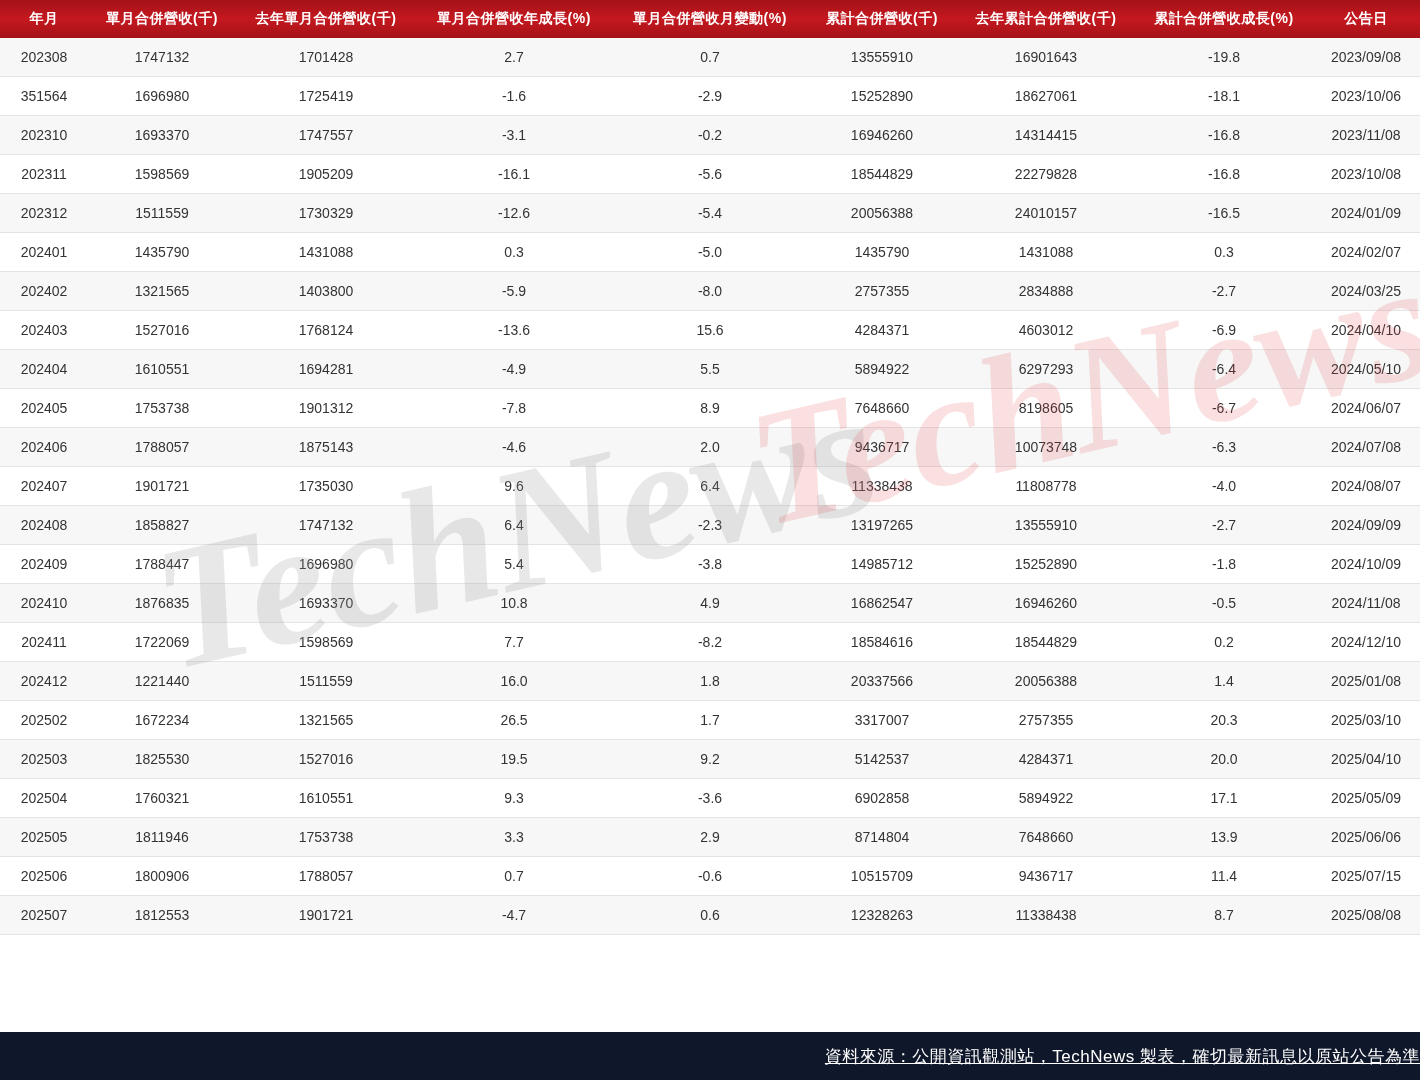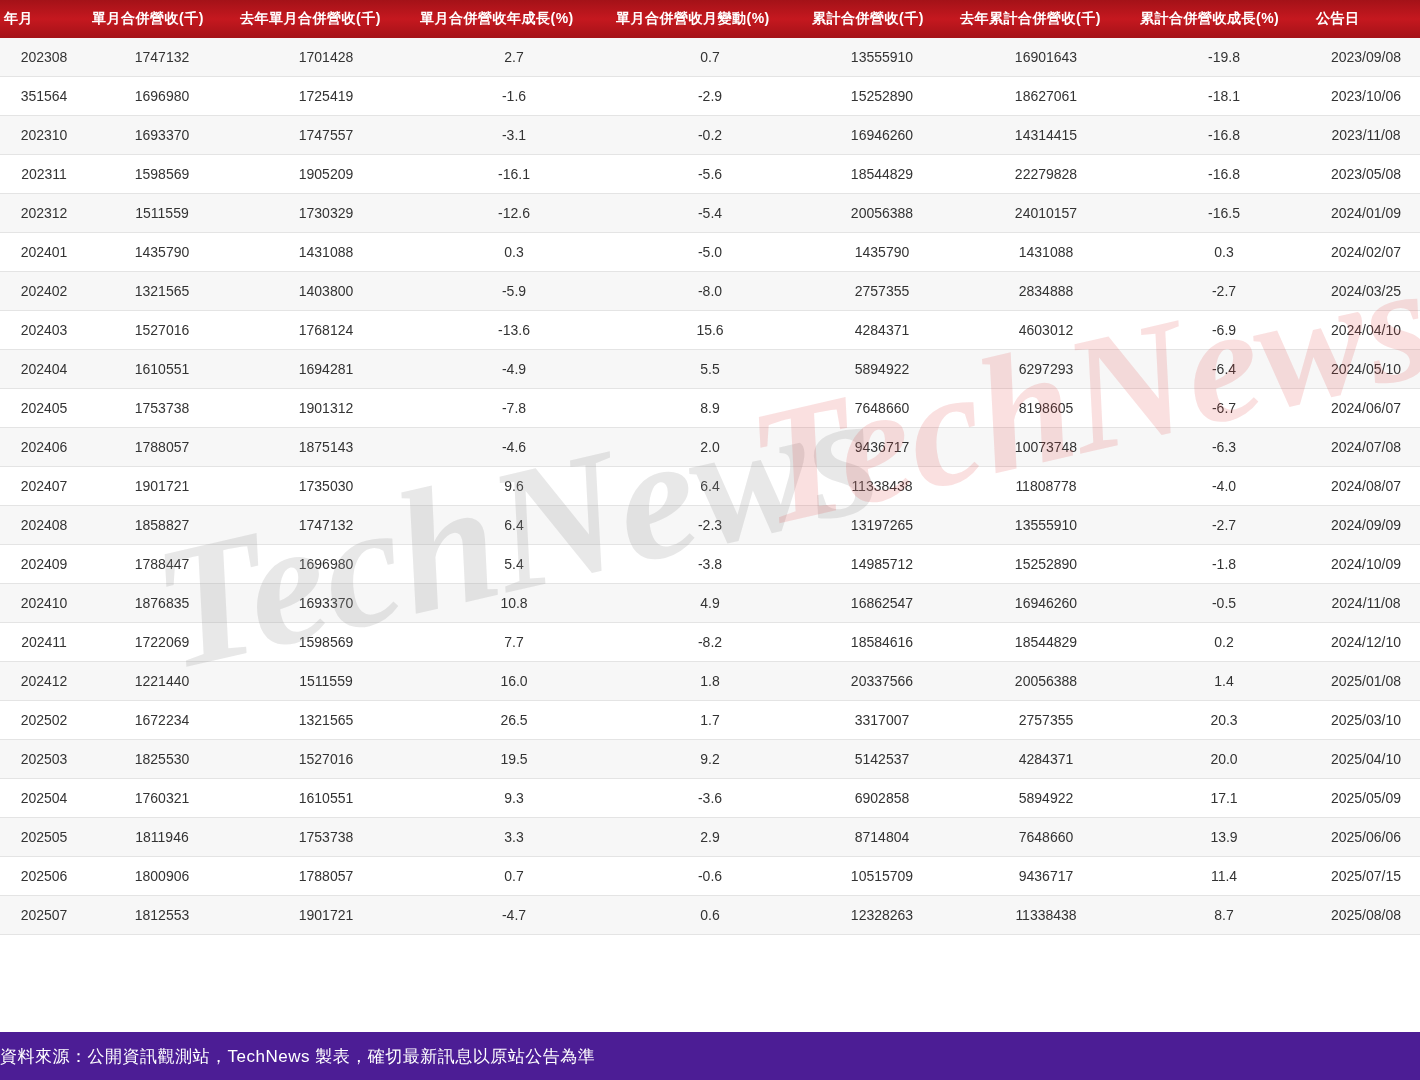--- a/index.html
+++ b/index.html
@@ -59,21 +59,21 @@
     table-layout: fixed;
     position: relative;
     z-index: 1;
   }
   table.revenue thead th {
     background: linear-gradient(to bottom, #a41218 0%, #c5181f 50%, #a41218 100%);
     color: #ffffff;
     font-size: 14px;
     font-weight: bold;
     padding: 10px 4px;
-    text-align: left;
+    text-align: center;
     border: none;
     letter-spacing: 0.5px;
   }
   table.revenue tbody td {
     font-size: 14px;
     text-align: center;
     padding: 11px 6px;
     border-bottom: 1px solid #e4e4e4;
     color: #333333;
     background: #ffffff;
@@ -81,28 +81,29 @@
   }
   table.revenue tbody tr:nth-child(odd) td {
     background: #f7f7f7;
   }
   .footer {
     position: absolute;
     left: 0;
     bottom: 0;
     width: 1420px;
     height: 48px;
-    background: #4c1d95;
+    background: #0f172a;
     color: #ffffff;
     display: flex;
     align-items: center;
-    justify-content: flex-start;
+    justify-content: flex-end;
     font-size: 17px;
     letter-spacing: 0.5px;
     z-index: 10;
+    text-decoration: underline;
   }
   col.c0 { width: 88px; }
   col.c1 { width: 148px; }
   col.c2 { width: 180px; }
   col.c3 { width: 196px; }
   col.c4 { width: 196px; }
   col.c5 { width: 148px; }
   col.c6 { width: 180px; }
   col.c7 { width: 176px; }
   col.c8 { width: 108px; }
@@ -178,21 +179,21 @@
         </tr>
         <tr>
           <td>202311</td>
           <td>1598569</td>
           <td>1905209</td>
           <td>-16.1</td>
           <td>-5.6</td>
           <td>18544829</td>
           <td>22279828</td>
           <td>-16.8</td>
-          <td>2023/05/08</td>
+          <td>2023/10/08</td>
         </tr>
         <tr>
           <td>202312</td>
           <td>1511559</td>
           <td>1730329</td>
           <td>-12.6</td>
           <td>-5.4</td>
           <td>20056388</td>
           <td>24010157</td>
           <td>-16.5</td>

